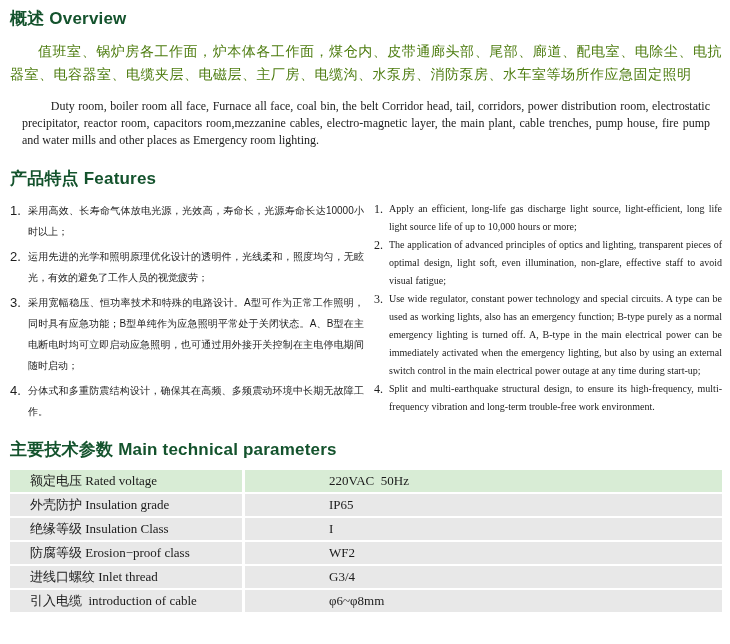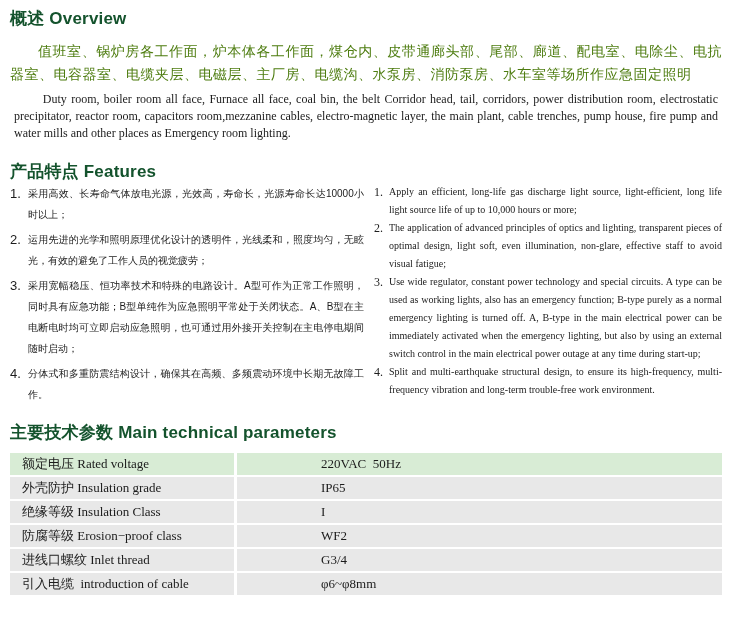--- a/index.html
+++ b/index.html
@@ -14,26 +14,26 @@
     margin:0; color:#14532d; font-size:17px; font-weight:bold;
     font-family:"Liberation Sans", sans-serif; letter-spacing:0.2px;
   }
   .sec-overview h2 { margin:2px 0 10px 0; }
 
   .zh-para {
     margin:0 0 5px 0; font-size:14px; line-height:23px;
     text-indent:2em; text-align:justify; letter-spacing:0.5px; color:#4d7c0f;
   }
   .en-para {
-    margin:4px; font-family:"Liberation Serif", serif; font-size:12px;
+    margin:12px; font-family:"Liberation Serif", serif; font-size:12px;
     line-height:17px; text-indent:2.4em; text-align:justify; color:#1b1b1b;
   }
 
   .sec-features { margin-top:18px; }
-  .sec-features h2 { }
+  .sec-features h2 { margin-bottom:10px; }
   .feat-cols { display:flex; }
   .col-zh { flex:none; width:354px; }
   .col-en { flex:1; margin-left:10px; }
 
   .feat { display:flex; }
   .feat .num { flex:none; }
   .feat .txt { flex:1; text-align:justify; }
   .feat.zh { margin-bottom:4px; }
   .feat.zh .num { width:18px; font-size:13px; line-height:21px; }
   .feat.zh .txt { font-size:10px; line-height:21px; color:#1b1b1b; }
@@ -42,21 +42,21 @@
   .feat.en .txt { font-size:10px; line-height:18px; color:#1b1b1b; }
 
   .sec-params { margin-top:12px; }
   .sec-params h2 { margin-bottom:7px; }
   table.params {
     width:712px; border-collapse:separate; border-spacing:0 2px;
     font-family:"Liberation Serif", serif; font-size:13px; color:#1b1b1b;
   }
   table.params td { height:16px; vertical-align:middle; white-space:pre-wrap; }
   td.p-label {
-    width:212px; background:#E8E8E8; padding:2px 0 2px 12px;
+    width:212px; background:#E8E8E8; padding:2px 0 2px 20px;
     border-right:3px solid #ffffff;
   }
   td.p-value { background:#E8E8E8; padding:2px 0 2px 84px; }
   tr.highlight td.p-label, tr.highlight td.p-value { background:#D8ECD5; }
 </style>
 </head>
 <body>
 
 <div class="page">
 

